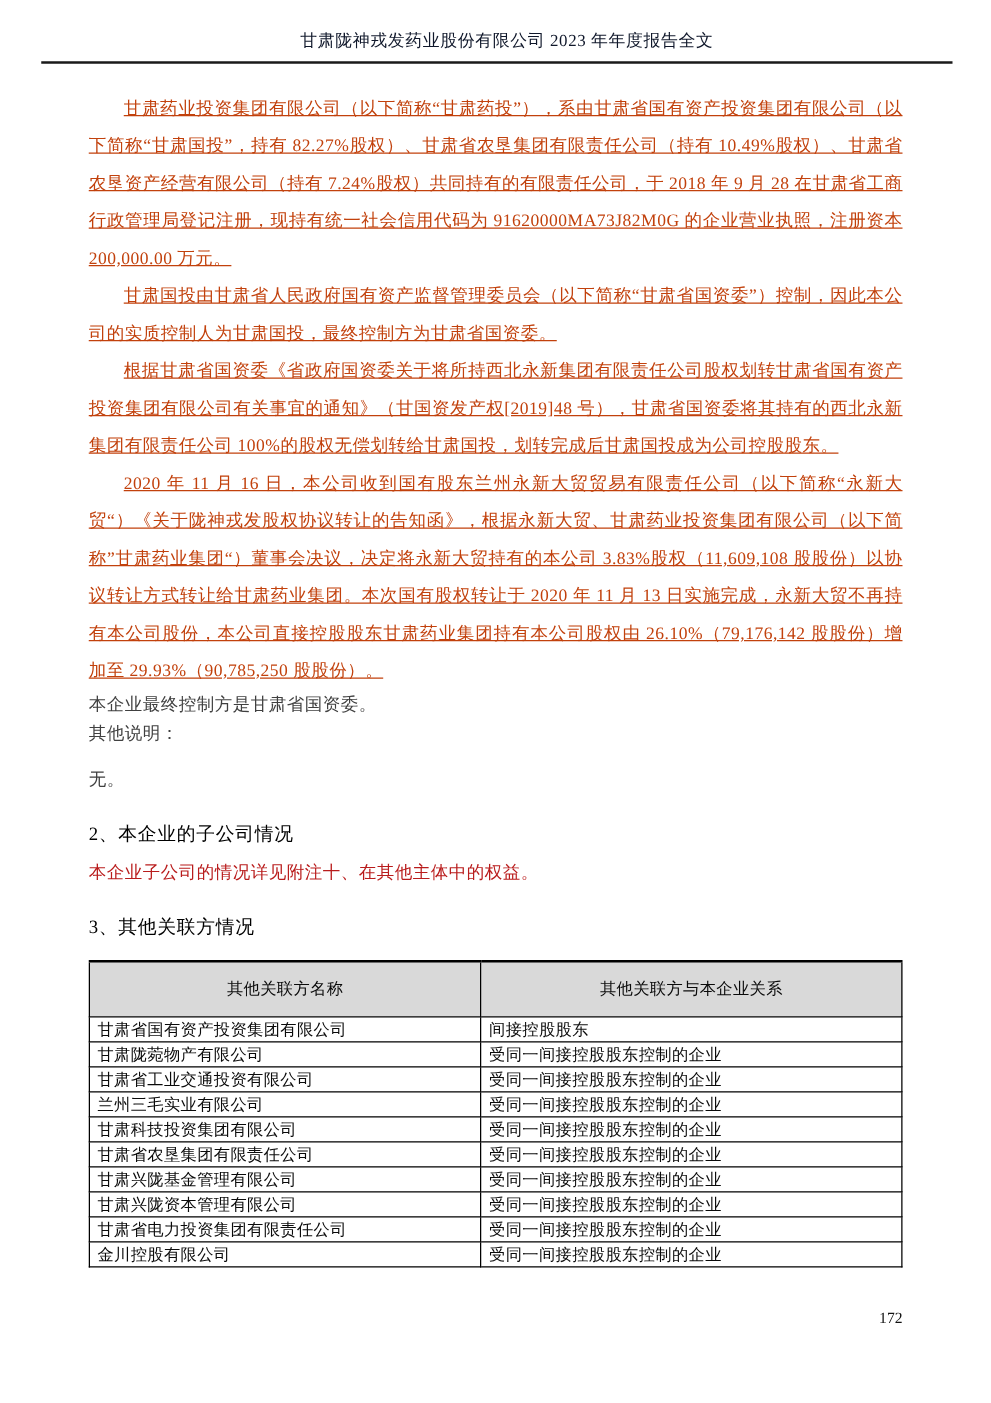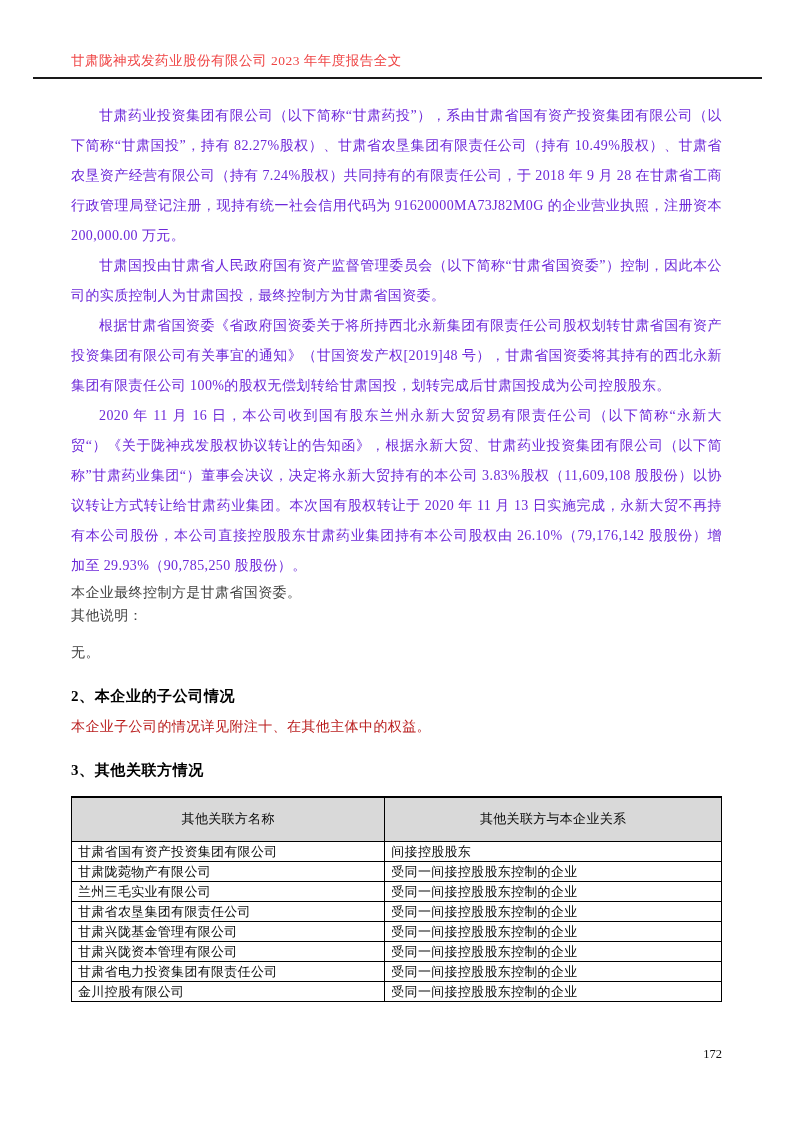--- a/index.html
+++ b/index.html
@@ -7,52 +7,53 @@
   body { font-family: "Liberation Serif", "DejaVu Serif", serif; color: #000; }
   .page {
     position: relative;
     width: 793px;
     height: 1122px;
     margin: 0 auto;
     background: #fff;
     overflow: hidden;
   }
   .page-header {
-    padding: 52px 53px 0 71px;
-    text-align: left;
+    padding: 24px 53px 0 71px;
+    text-align: center;
     font-size: 13.5px;
     letter-spacing: 0.5px;
-    color: #ef4444;
+    color: #0f172a;
   }
   .header-rule {
     height: 2px;
     background: #1a1a1a;
     margin: 7px 31px 0 33px;
   }
   .body {
     padding: 22px 71px 0 71px;
   }
   .para {
     font-size: 14px;
     line-height: 30px;
     text-align: justify;
     text-indent: 2em;
     letter-spacing: 0.4px;
-    color: #6d28d9;
+    color: #c2410c;
+    text-decoration: underline;
   }
   .tight {
     font-size: 14px;
     line-height: 23px;
     letter-spacing: 0.4px;
     color: #404040;
   }
   .none-line { margin-top: 14px; }
   .section-heading {
     font-size: 15px;
-    font-weight: bold;
+    font-weight: normal;
     letter-spacing: 0.6px;
     margin-top: 21px;
     line-height: 22px;
     color: #000;
   }
   .section-body {
     font-size: 14px;
     line-height: 22px;
     letter-spacing: 0.4px;
     margin-top: 9px;
@@ -135,21 +136,29 @@
       <tbody id="table-body">
           <tr>
             <td>甘肃省国有资产投资集团有限公司</td>
             <td>间接控股股东</td>
           </tr>
           <tr>
             <td>甘肃陇菀物产有限公司</td>
             <td>受同一间接控股股东控制的企业</td>
           </tr>
           <tr>
+            <td>甘肃省工业交通投资有限公司</td>
+            <td>受同一间接控股股东控制的企业</td>
+          </tr>
+          <tr>
             <td>兰州三毛实业有限公司</td>
+            <td>受同一间接控股股东控制的企业</td>
+          </tr>
+          <tr>
+            <td>甘肃科技投资集团有限公司</td>
             <td>受同一间接控股股东控制的企业</td>
           </tr>
           <tr>
             <td>甘肃省农垦集团有限责任公司</td>
             <td>受同一间接控股股东控制的企业</td>
           </tr>
           <tr>
             <td>甘肃兴陇基金管理有限公司</td>
             <td>受同一间接控股股东控制的企业</td>
           </tr>

